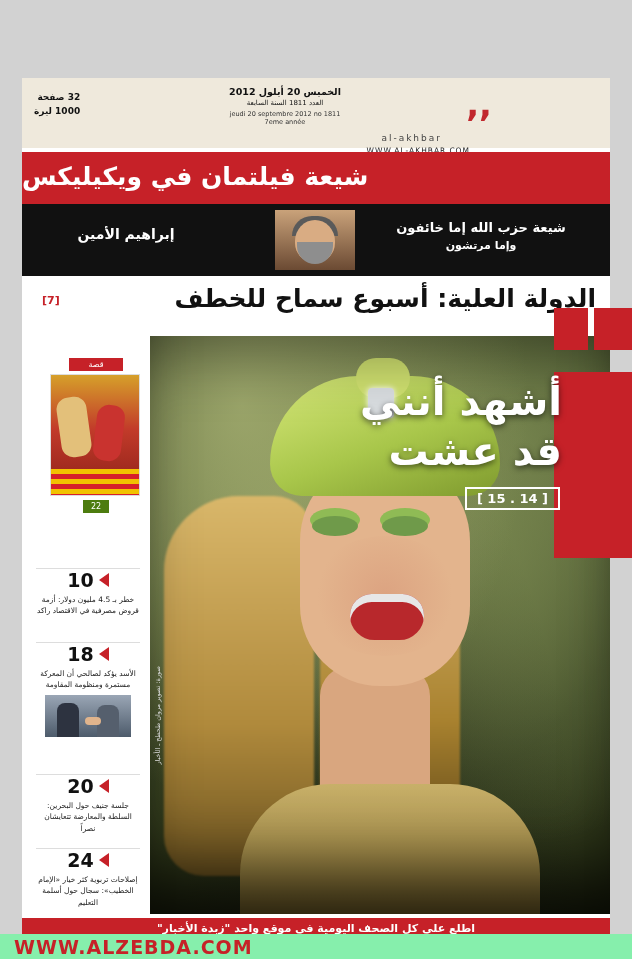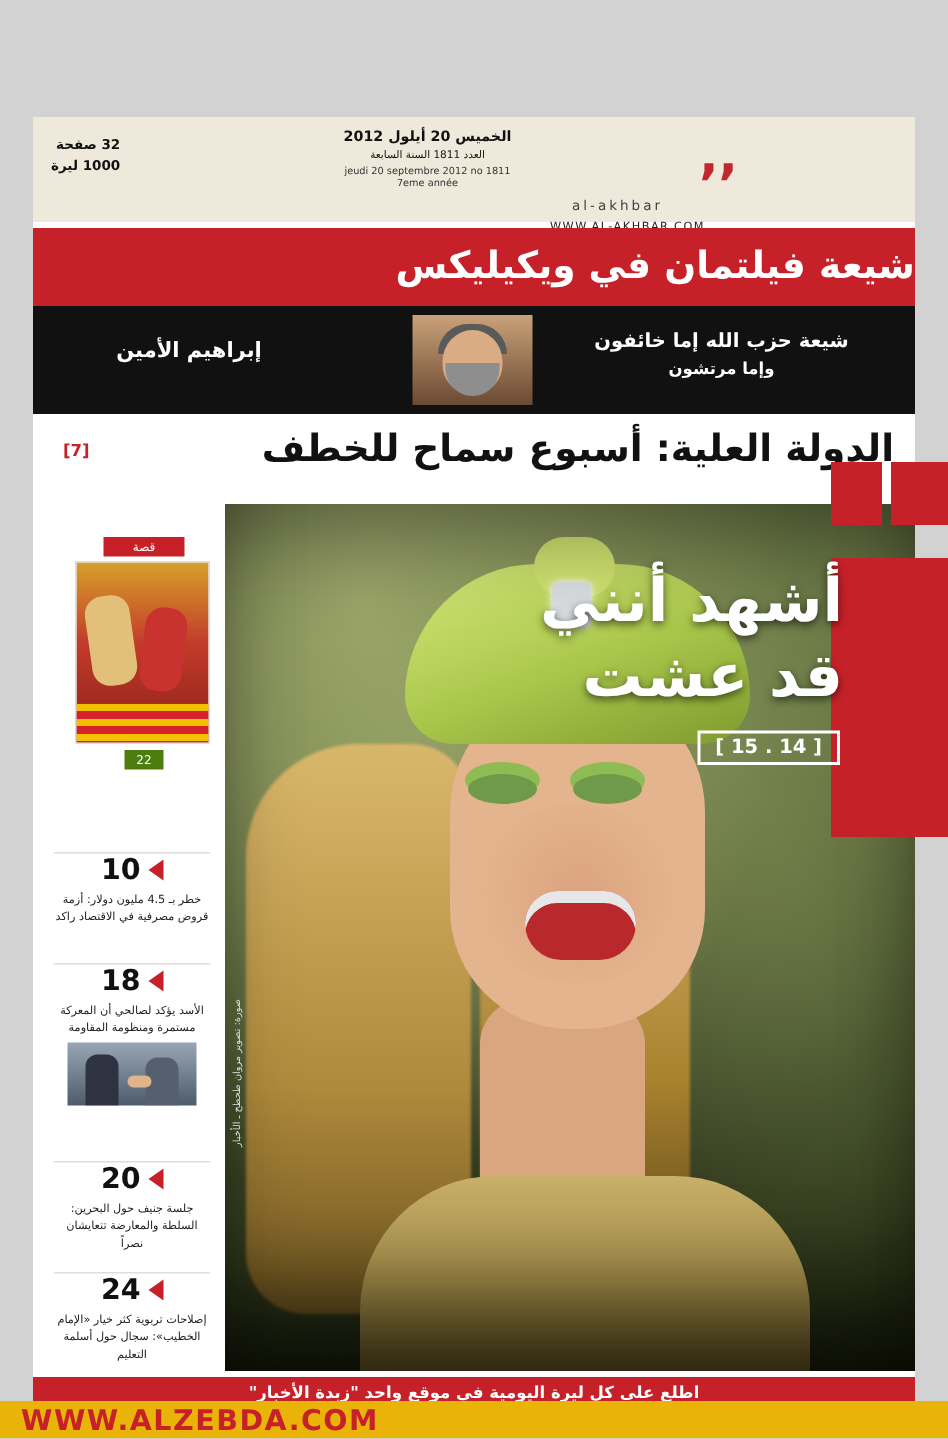--- a/index.html
+++ b/index.html
@@ -19,21 +19,21 @@
   .mast-mid .l3{font-size:6.5px;margin-top:3px;color:#333;}
   .mast-left{position:absolute;left:12px;top:14px;}
   .mast-left .p1{font-size:9px;font-weight:bold;color:#111;}
   .mast-left .p2{font-size:9px;font-weight:bold;color:#111;margin-top:4px;}
 
   
   .sheet{position:absolute;left:22px;top:78px;width:588px;height:840px;background:#ffffff;}
 
   
   .redbar{position:absolute;left:22px;top:152px;width:588px;height:52px;background:#c62128;}
-  .redbar .t{position:absolute;right:0;left:0;top:10px;text-align:right;font-size:25px;font-weight:bold;color:#fff;}
+  .redbar .t{position:absolute;right:0;left:0;top:10px;text-align:left;font-size:25px;font-weight:bold;color:#fff;}
 
   
   .blackbar{position:absolute;left:22px;top:204px;width:588px;height:72px;background:#111;}
   .bb-right{position:absolute;right:14px;top:14px;width:230px;text-align:center;color:#fff;}
   .bb-right .r1{font-size:13px;font-weight:bold;line-height:1.5;}
   .bb-right .r2{font-size:11px;font-weight:bold;line-height:1.5;}
   .bb-photo{position:absolute;right:255px;top:6px;width:80px;height:60px;background:linear-gradient(180deg,#c9a27a,#6b4a33);overflow:hidden;}
   .face{position:absolute;left:50%;top:10px;transform:translateX(-50%);width:40px;height:42px;border-radius:50% 50% 45% 45%;background:#d9ac83;}
   .hair{position:absolute;left:50%;top:6px;transform:translateX(-50%);width:46px;height:20px;border-radius:23px 23px 0 0;background:#5a5a5a;}
   .beard{position:absolute;left:50%;top:32px;transform:translateX(-50%);width:36px;height:22px;border-radius:0 0 18px 18px;background:#8e8e8e;}
@@ -99,21 +99,21 @@
   .brief-img{margin:4px auto 0;width:86px;height:42px;background:linear-gradient(180deg,#9aa6b5,#4d5b6b);position:relative;overflow:hidden;}
   .bi-p1{position:absolute;left:12px;top:8px;width:22px;height:34px;background:#2d3340;border-radius:8px 8px 0 0;}
   .bi-p2{position:absolute;right:12px;top:10px;width:22px;height:32px;background:#555f6d;border-radius:8px 8px 0 0;}
   .bi-hand{position:absolute;left:40px;top:22px;width:16px;height:8px;background:#e0b48c;border-radius:4px;}
 
   
   .botstrip{position:absolute;left:22px;top:918px;width:588px;height:22px;background:#c62128;}
   .botstrip .t{position:absolute;left:0;right:0;top:4px;text-align:center;color:#fff;font-size:11px;font-weight:bold;}
 
   
-  .wm{position:absolute;left:0;top:934px;width:632px;height:25px;background:#eab308;}
+  .wm{position:absolute;left:0;top:934px;width:632px;height:25px;background:#86efac;}
   .wm .t{position:absolute;left:14px;top:2px;font-size:19px;font-weight:bold;color:#c62128;letter-spacing:1px;font-family:"DejaVu Sans",sans-serif;}
 </style>
 </head>
 <body>
 
 <div id="page">
 
   <div class="sheet"></div>
 
   <div class="masthead">
@@ -226,20 +226,20 @@
     <div class="brief" style="top:512px">
       <div class="num">
         <div class="tri"></div>
         <div class="n">24</div>
       </div>
       <div class="tx">إصلاحات تربوية كثر خيار «الإمام الخطيب»: سجال حول أسلمة التعليم</div>
     </div>
   </div>
 
   <div class="botstrip">
-    <div class="t">اطلع على كل ليرة اليومية في موقع واحد "زبدة الأخبار"</div>
+    <div class="t">اطلع على كل الصحف اليومية في موقع واحد "زبدة الأخبار"</div>
   </div>
 
   <div class="wm">
     <div class="t">WWW.ALZEBDA.COM</div>
   </div>
 
 </div>
 
 </body></html>

